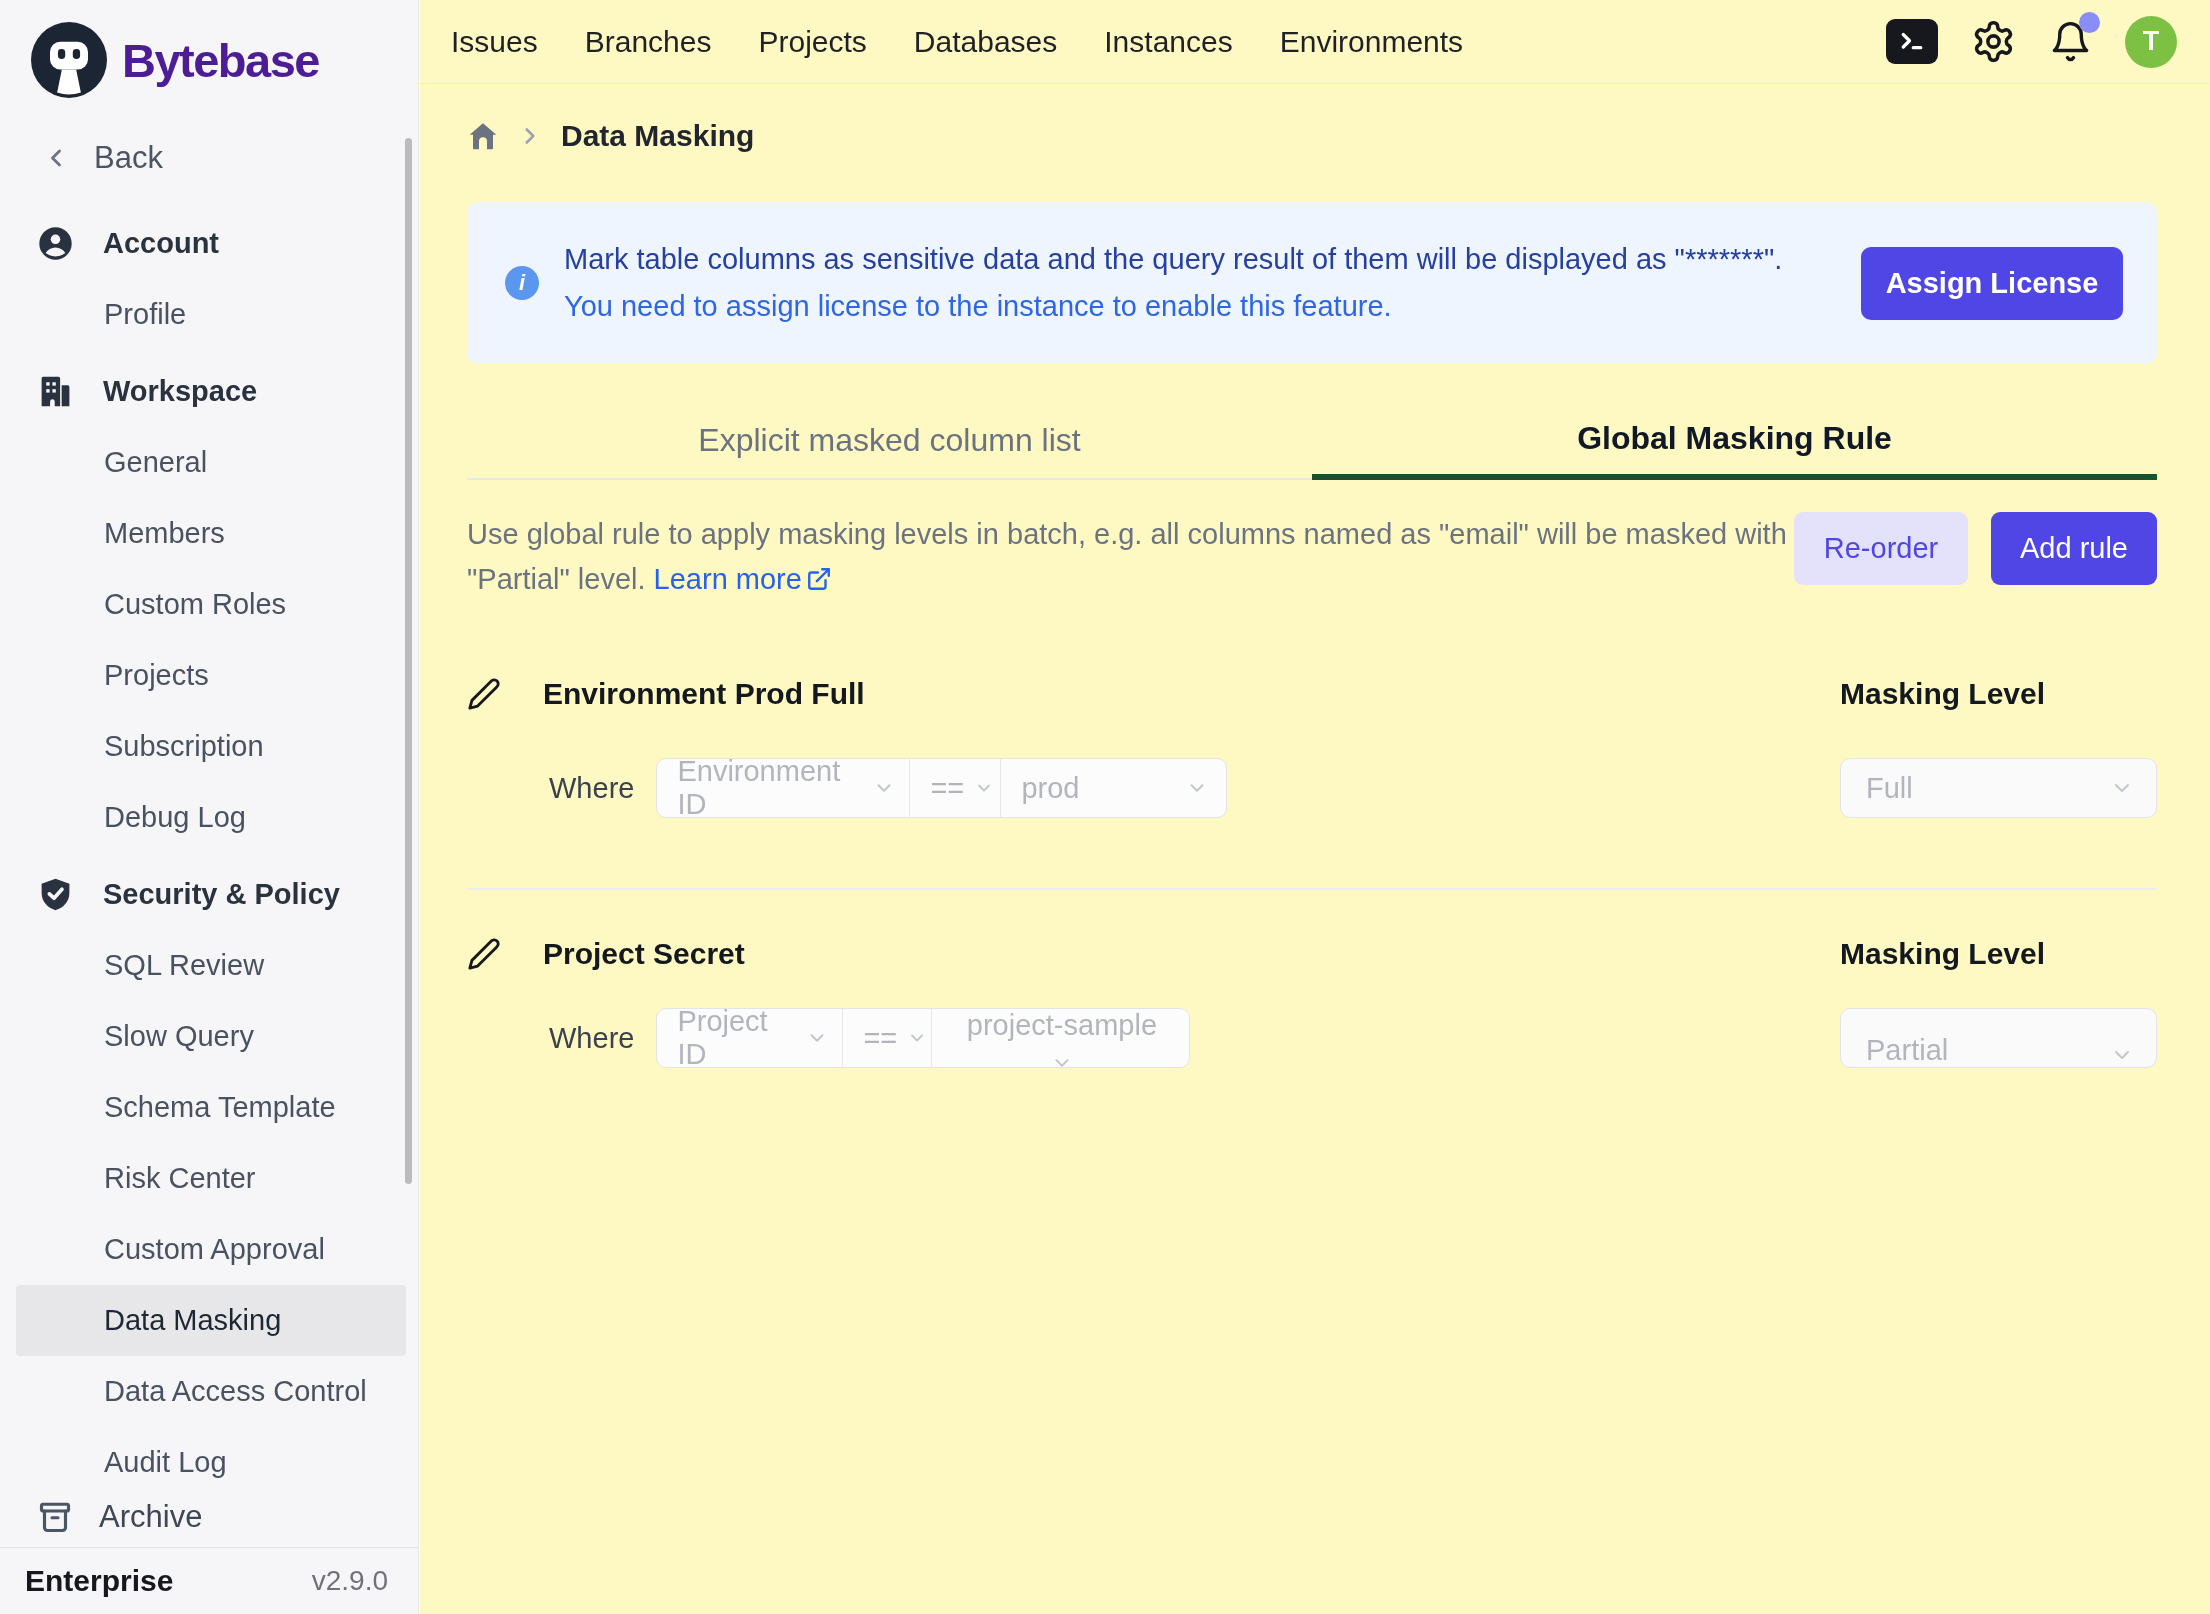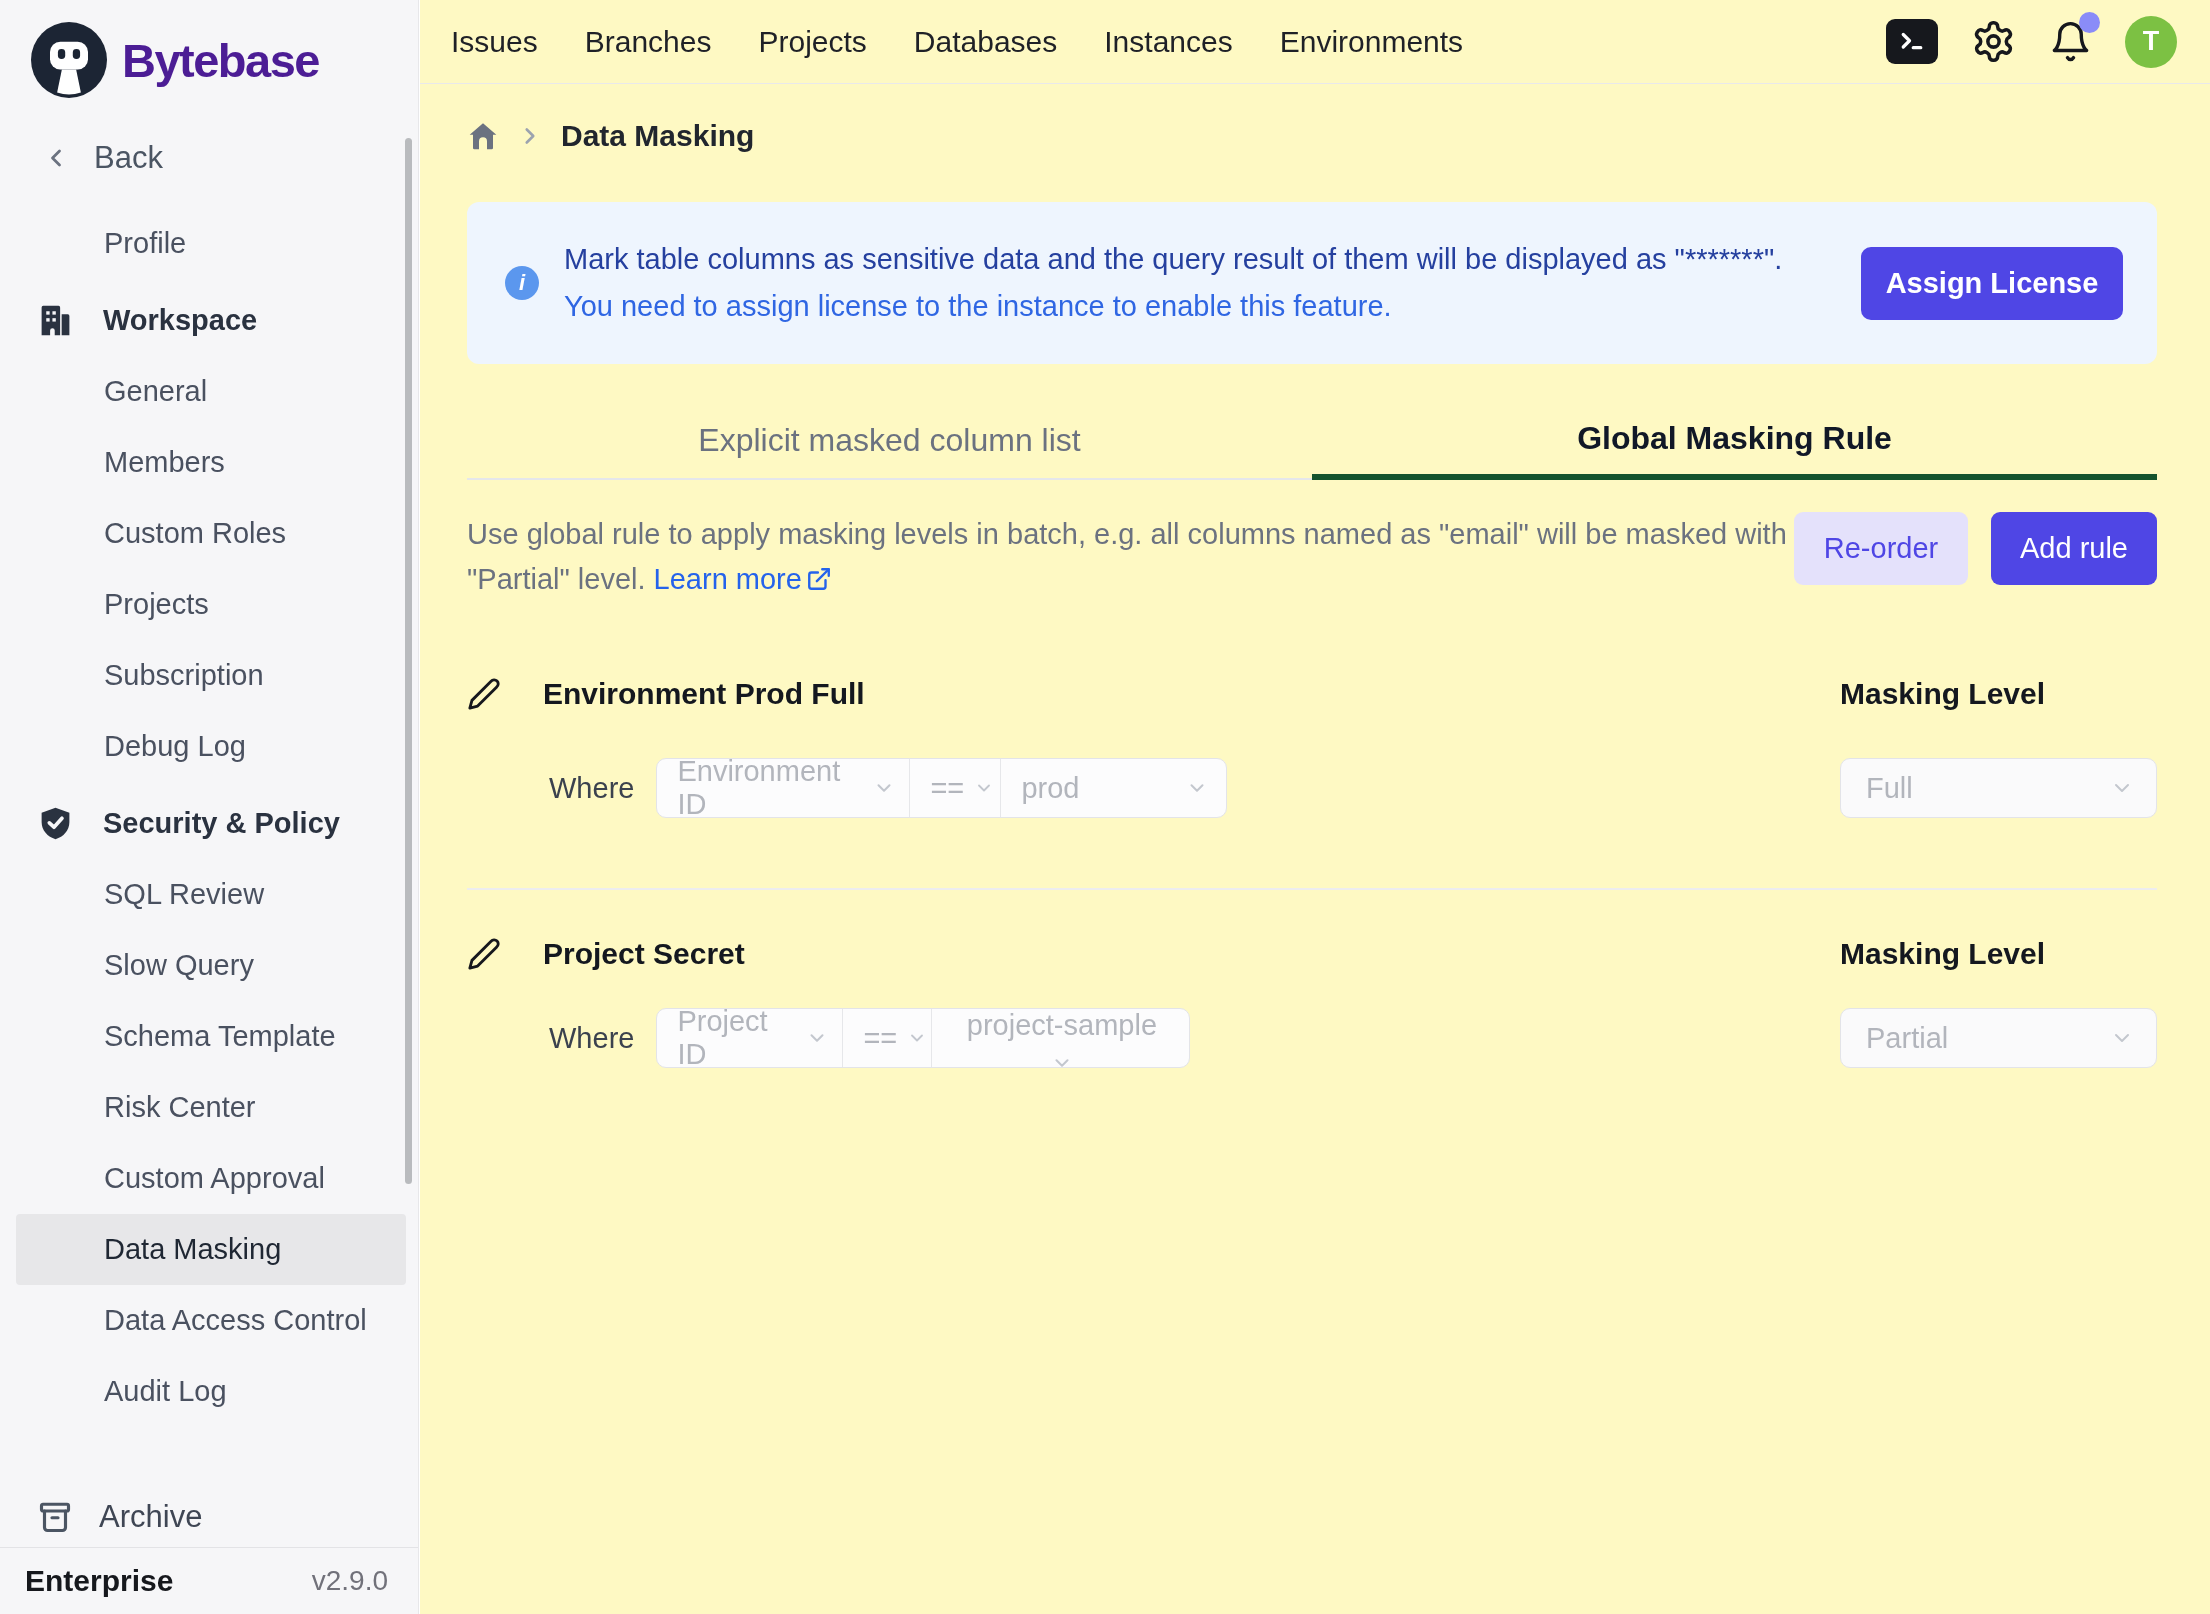--- a/index.html
+++ b/index.html
@@ -65,21 +65,21 @@
   .pencil { cursor:pointer; }
   .rule-title { font-size:30px; font-weight:700; color:#14181f; }
   .masking-label { position:absolute; left:1373px; top:0; height:44px; display:flex; align-items:center; font-size:30px; font-weight:700; color:#14181f; }
   .where-row { position:absolute; top:86px; left:82px; display:flex; align-items:center; }
   .rule-2 .where-row { top:76px; }
   .where-label { font-size:29px; color:#3b424e; margin-right:22px; }
   .cond-group { display:flex; height:60px; border:1px solid #e3e4e8; border-radius:10px; background:#fcfcfd; overflow:hidden; }
   .cond-seg { display:flex; align-items:center; padding:0 14px 0 20px; gap:10px; font-size:29px; color:#b2b5bc; border-right:1px solid #e6e7ea; cursor:default; }
   .cond-seg.last { border-right:none; justify-content:space-between; padding-right:18px; }
   .masking-select { position:absolute; top:86px; right:0; width:317px; height:60px; border:1px solid #e3e4e8; border-radius:10px; background:#fafafb; display:flex; align-items:center; justify-content:space-between; padding:0 22px 0 25px; font-size:29px; color:#b2b5bc; cursor:default; }
-  .rule-2 .masking-select { top:76px; }
+  .rule-2 .masking-select { top:76px;align-items:flex-end; }
   .rules-divider { position:absolute; top:888px; left:47px; right:53px; border-top:2px solid #ededef; }
 </style>
 </head>
 <body>
 
 <aside class="sidebar">
   <div class="logo-row">
     <span>
       <svg width="76" height="76" viewBox="0 0 48 48">
         <circle cx="24" cy="24" r="24" fill="#1c2534"></circle>
@@ -95,20 +95,30 @@
   <div class="back-row">
     <span>
       <svg width="28" height="28" viewBox="0 0 24 24" fill="none" stroke="#6b7280" stroke-width="2.4" stroke-linecap="round" stroke-linejoin="round">
           <polyline points="15 18 9 12 15 6"></polyline>
         </svg>
     </span>
     <span>Back</span>
   </div>
 
   <nav class="side-nav">
+    <div class="nav-header">
+      <span>
+        <svg width="37" height="37" viewBox="0 0 24 24">
+            <circle cx="12" cy="12" r="10.5" fill="#2a3240"></circle>
+            <circle cx="12" cy="9.3" r="3.1" fill="#f6f6f8"></circle>
+            <path d="M5.6 18.2 a7.4 7.4 0 0 1 12.8 0 a10.5 10.5 0 0 1 -12.8 0 Z" fill="#f6f6f8"></path>
+          </svg>
+      </span>
+      <span>Account</span>
+    </div>
     <div class="nav-item">
         <span>Profile</span>
       </div>
 
     <div class="nav-header gap">
       <span>
         <svg width="37" height="37" viewBox="0 0 24 24">
             <path d="M4 2.5 h10 a1 1 0 0 1 1 1 V21.5 h-3.5 v-3 a1.5 1.5 0 0 0 -3 0 v3 H3 V3.5 a1 1 0 0 1 1-1 Z" fill="#2a3240"></path>
             <path d="M16 8 h4 a1 1 0 0 1 1 1 V21.5 h-5 Z" fill="#2a3240"></path>
             <rect x="6" y="6" width="2.2" height="2.2" fill="#f6f6f8"></rect>

